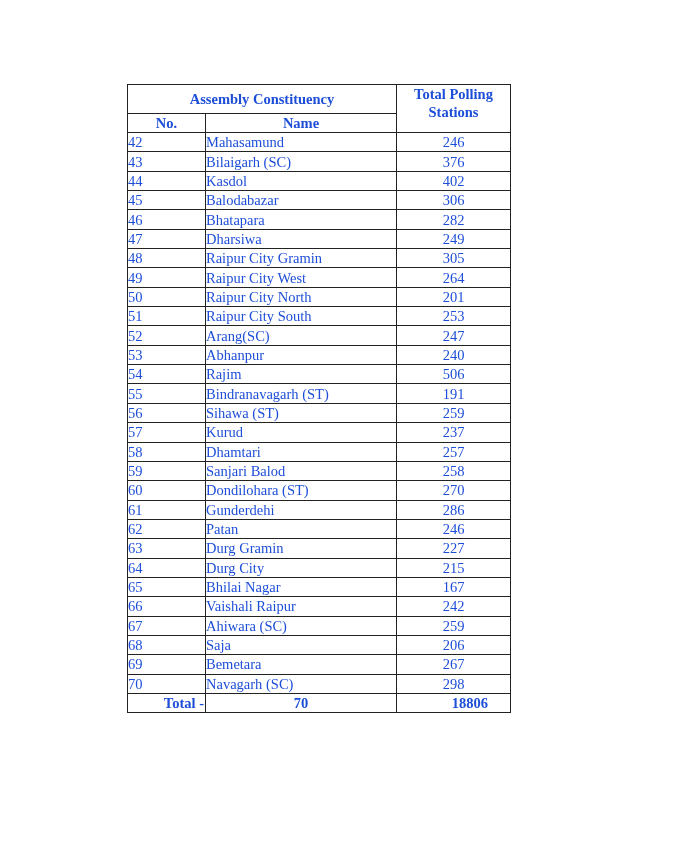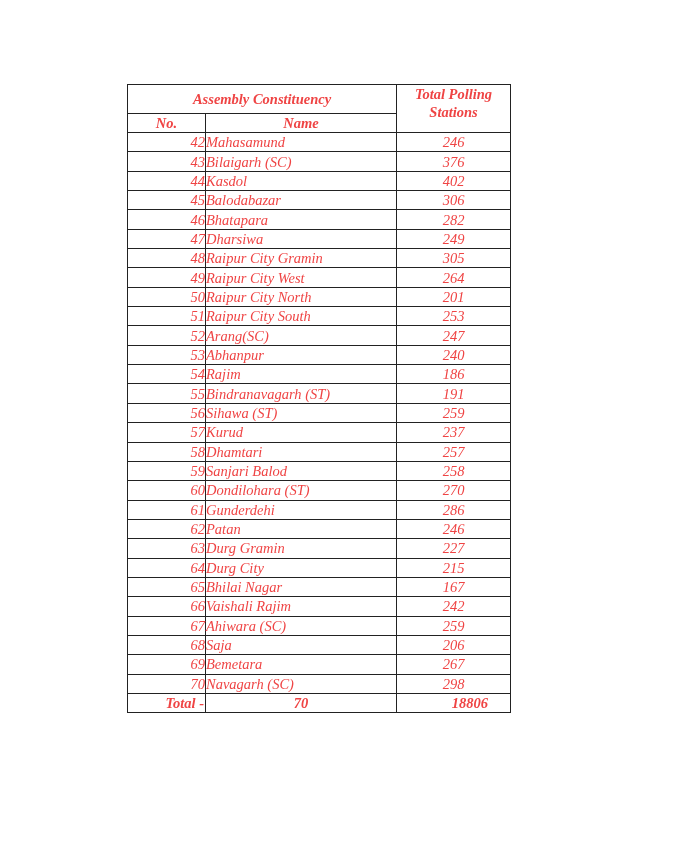--- a/index.html
+++ b/index.html
@@ -3,38 +3,37 @@
 <meta charset="utf-8">
 <style>
   html, body { margin: 0; padding: 0; background: #ffffff; }
   body { width: 677px; height: 864px; position: relative; overflow: hidden; }
   table.pt {
     position: absolute;
     left: 127px; top: 84px;
     width: 383px;
     border-collapse: collapse;
     font-family: "Liberation Serif", "DejaVu Serif", serif;
-    color: #ef4444;
+    color: #1d4ed8;
     table-layout: fixed;
-    font-style: italic;
   }
   table.pt td, table.pt th {
     border: 1px solid #222;
     padding: 0;
     font-size: 14.5px;
     line-height: 18px;
   }
   table.pt th { font-weight: bold; }
   .h1 { height: 29px; }
   .h2 { height: 19px; }
   .h1 th.ac { text-align: center; vertical-align: middle; }
   th.tps { text-align: center; vertical-align: top; padding-top: 2px; line-height: 19px; }
   th.no, th.nm { vertical-align: bottom; line-height: 18px; }
   tr.row td { height: 18.35px; line-height: 18px; }
-  td.c-no { text-align: right; }
+  td.c-no { text-align: left; }
   td.c-name { text-align: left; padding-left: 2px; white-space: nowrap; }
   td.c-val { text-align: center; padding-right: 22px; }
   tr.total td { height: 18px; font-weight: bold; }
   tr.total td.c-no { text-align: right; padding-right: 1px; }
   tr.total td.c-name { text-align: center; padding-left: 0; }
   tr.total td.c-val { text-align: right; padding-right: 22px; padding-left: 25px; }
   tr.thick td { border-top: 1.5px solid #000; }
 </style>
 </head>
 <body>
@@ -115,21 +114,21 @@
         <td class="c-val">247</td>
       </tr>
       <tr class="row">
         <td class="c-no">53</td>
         <td class="c-name">Abhanpur</td>
         <td class="c-val">240</td>
       </tr>
       <tr class="row">
         <td class="c-no">54</td>
         <td class="c-name">Rajim</td>
-        <td class="c-val">186</td>
+        <td class="c-val">506</td>
       </tr>
       <tr class="row">
         <td class="c-no">55</td>
         <td class="c-name">Bindranavagarh (ST)</td>
         <td class="c-val">191</td>
       </tr>
       <tr class="row">
         <td class="c-no">56</td>
         <td class="c-name">Sihawa (ST)</td>
         <td class="c-val">259</td>
@@ -174,21 +173,21 @@
         <td class="c-name">Durg City</td>
         <td class="c-val">215</td>
       </tr>
       <tr class="row">
         <td class="c-no">65</td>
         <td class="c-name">Bhilai Nagar</td>
         <td class="c-val">167</td>
       </tr>
       <tr class="row">
         <td class="c-no">66</td>
-        <td class="c-name">Vaishali Rajim</td>
+        <td class="c-name">Vaishali Raipur</td>
         <td class="c-val">242</td>
       </tr>
       <tr class="row">
         <td class="c-no">67</td>
         <td class="c-name">Ahiwara (SC)</td>
         <td class="c-val">259</td>
       </tr>
       <tr class="row">
         <td class="c-no">68</td>
         <td class="c-name">Saja</td>

